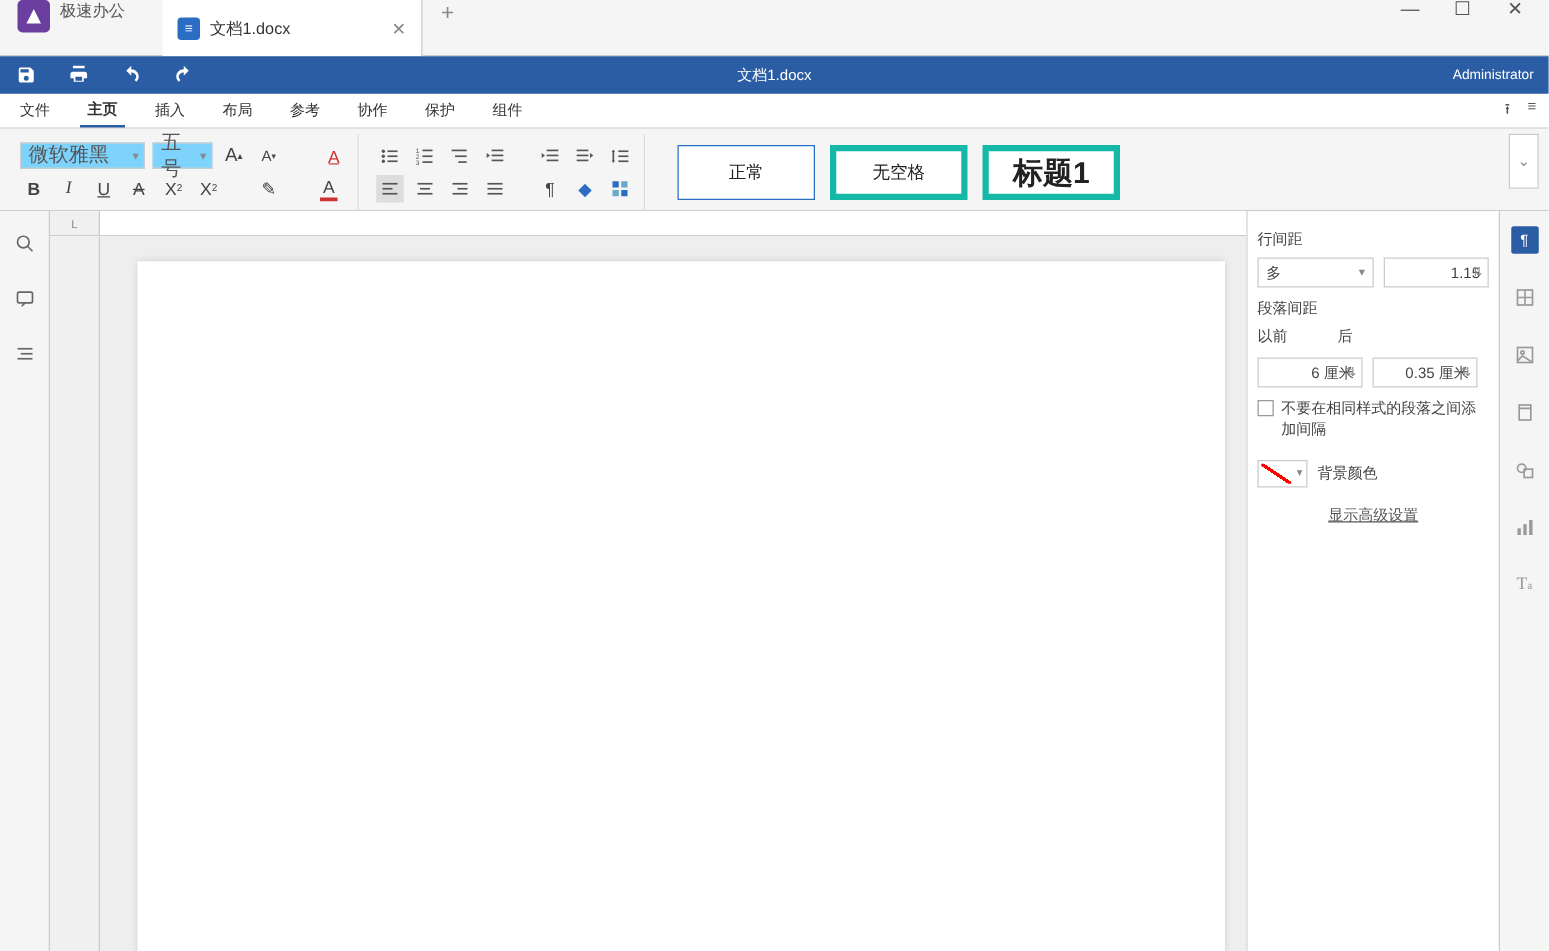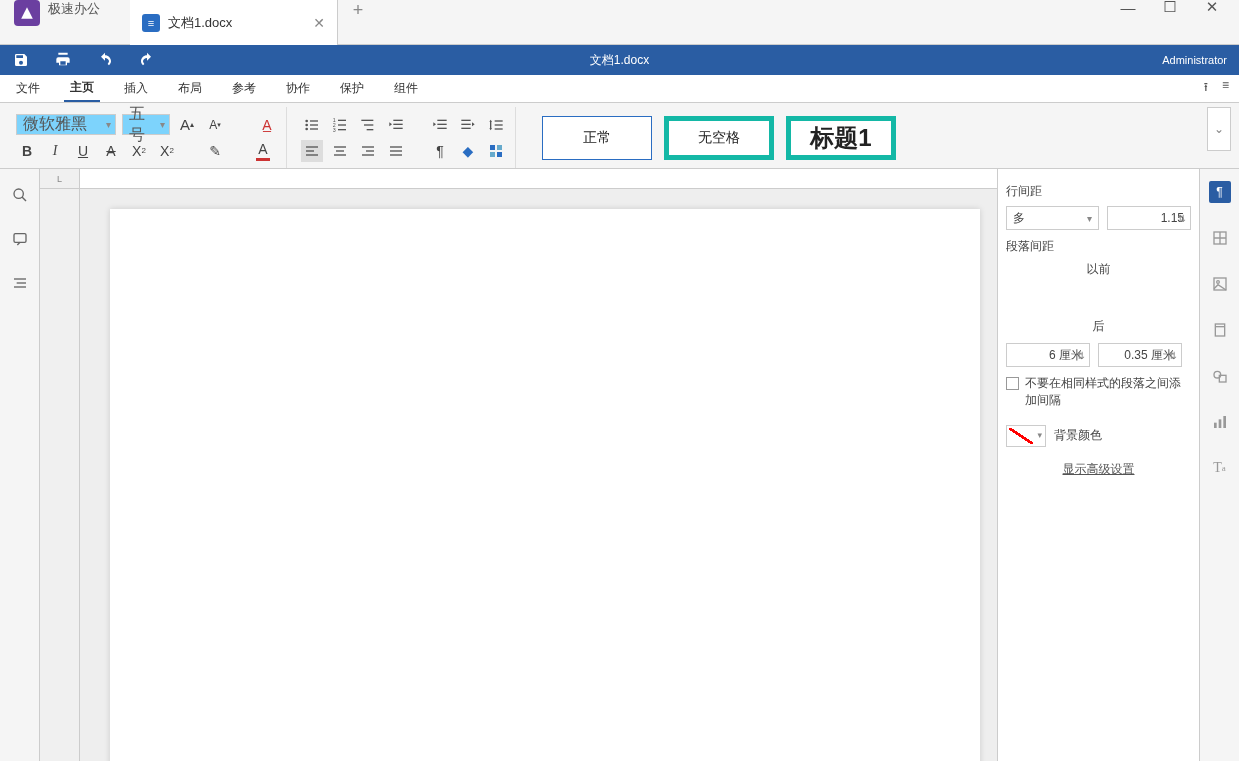--- a/index.html
+++ b/index.html
@@ -329,21 +329,21 @@
     </div>
   </div>
 
   <div class="right-inspector">
     <div class="insp-label">行间距</div>
     <div class="insp-row">
       <div class="sel2">多</div>
       <div class="numin">1.15</div>
     </div>
     <div class="insp-label">段落间距</div>
-    <div class="insp-row" style="gap:40px;flex-direction:column;">
+    <div class="insp-row" style="gap:40px;">
       <span>以前</span>
       <span>后</span>
     </div>
     <div class="insp-row">
       <div class="numin">6 厘米</div>
       <div class="numin">0.35 厘米</div>
     </div>
     <div class="chk">
       <div class="chkbox"></div>
       <span style="line-height:1.4;">不要在相同样式的段落之间添加间隔</span>

